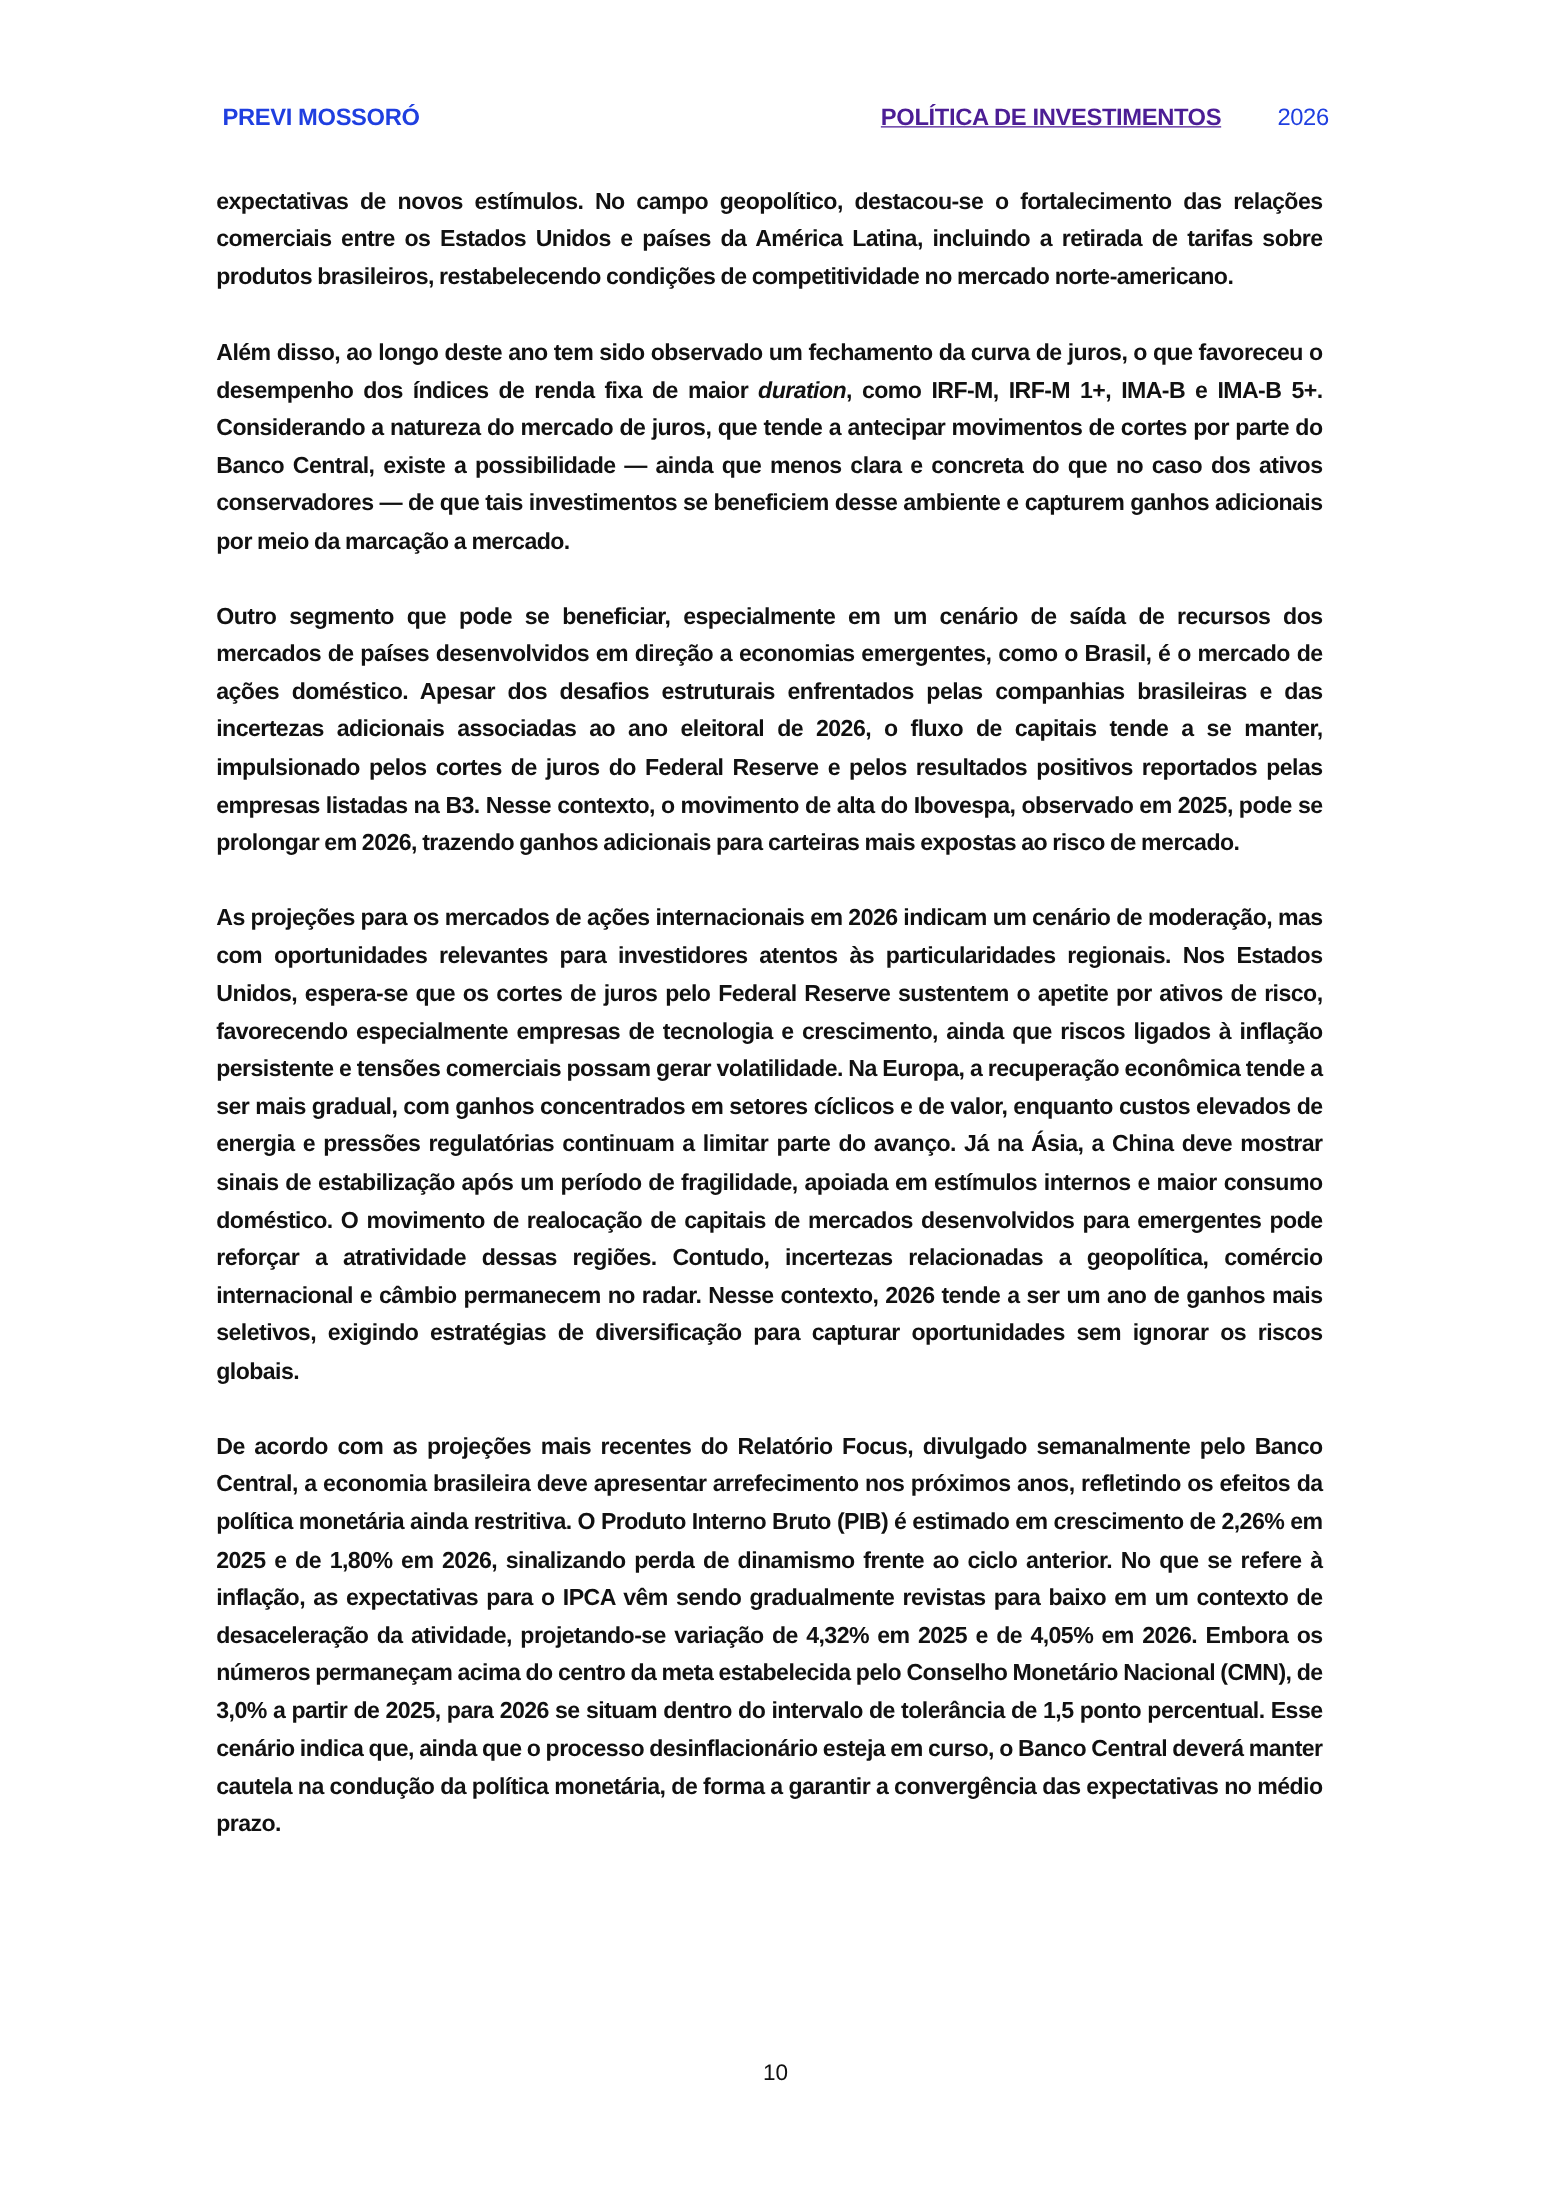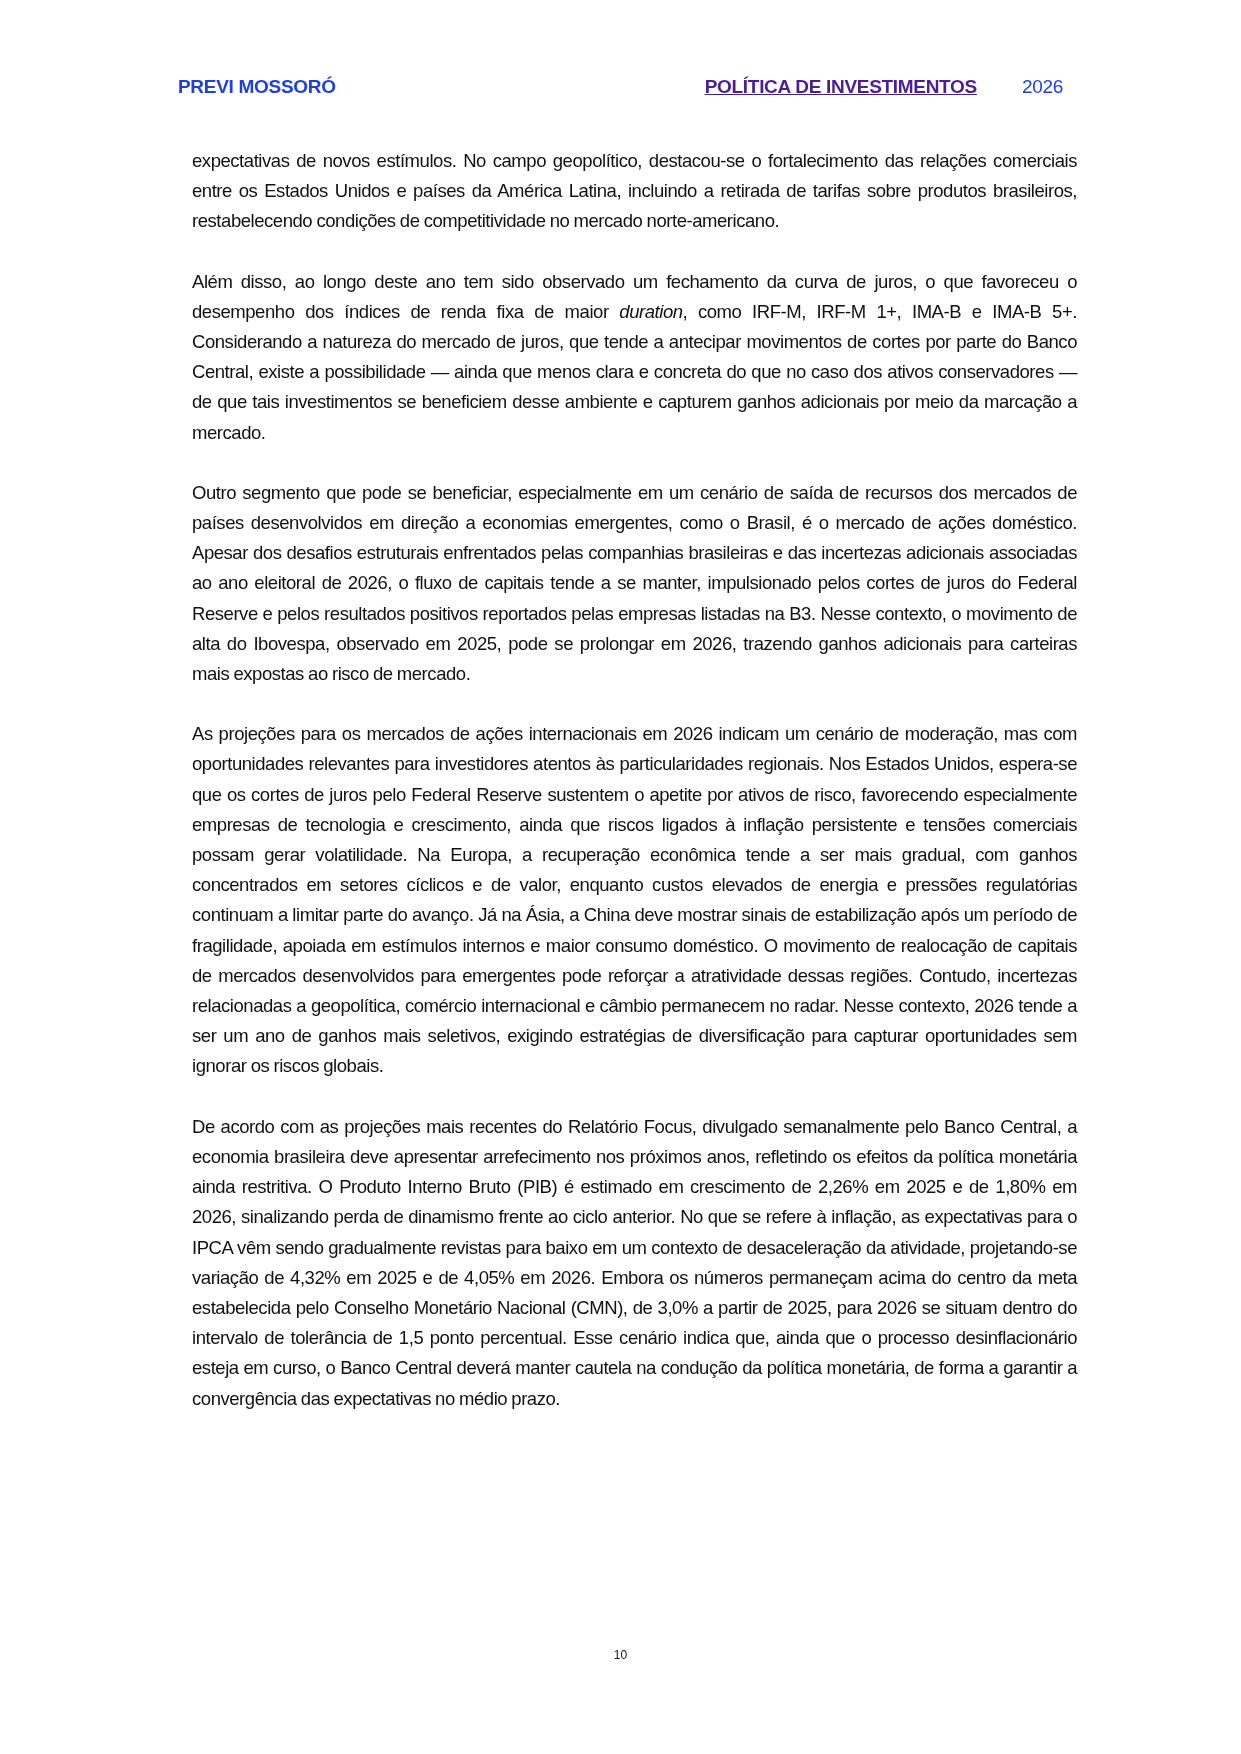--- a/index.html
+++ b/index.html
@@ -16,63 +16,64 @@
       color: #111111;
     }
     .page-header {
       position: absolute;
       left: 178px;
       right: 178px;
       top: 76px;
       height: 30px;
       display: flex;
       justify-content: space-between;
-      align-items: flex-start;
+      align-items: flex-end;
       font-size: 19px;
       letter-spacing: -0.3px;
     }
     .org-name {
       color: #1f3fe0;
       font-weight: bold;
     }
     .doc-title {
       color: #4c1d95;
       font-weight: bold;
       text-decoration: underline;
     }
     .doc-year {
       color: #1f3fe0;
       font-weight: normal;
       margin-left: 40px;
     }
     .content {
       position: absolute;
-      left: 192px;
+      left: 173px;
       width: 885px;
       top: 146px;
+      font-weight: bold;
     }
     .paragraph {
       margin: 0 0 30px 0;
       font-size: 18.5px;
       line-height: 30.2px;
       text-align: justify;
       letter-spacing: -0.45px;
       word-spacing: -0.5px;
       color: #111111;
     }
     .paragraph em {
       font-style: italic;
     }
     .page-number {
       position: absolute;
       left: 0;
       right: 0;
       top: 1648px;
       text-align: center;
-      font-size: 12px;
+      font-size: 18px;
       color: #111111;
     }
   </style>
 </head>
 <body>
 
 <header class="page-header">
   <span class="org-name">PREVI MOSSORÓ</span>
   <span>
     <span class="doc-title">POLÍTICA DE INVESTIMENTOS</span>

